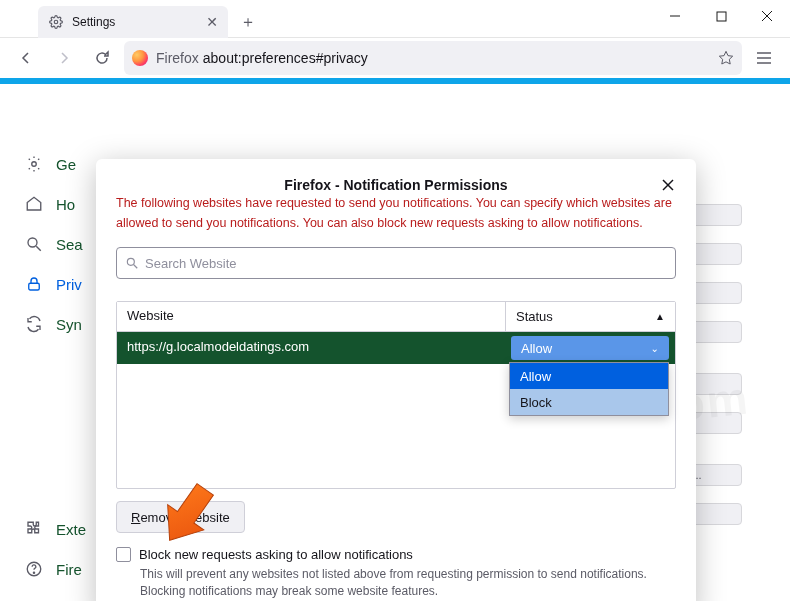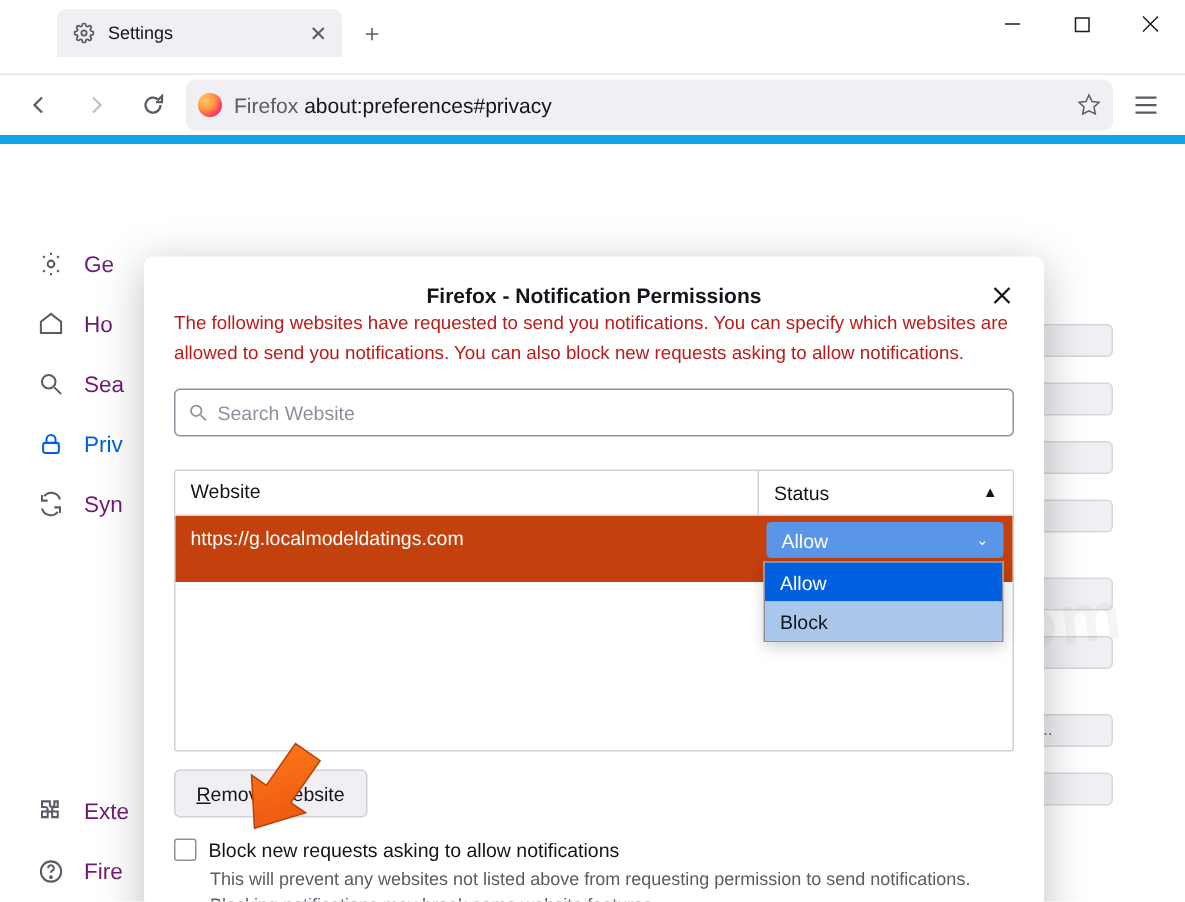--- a/index.html
+++ b/index.html
@@ -1,59 +1,59 @@
 <!DOCTYPE html>
 <html><head>
 <meta charset="utf-8">
 <style>
 * { box-sizing: border-box; margin: 0; padding: 0; font-family: "Segoe UI", Arial, sans-serif; }
 body { width: 790px; height: 601px; overflow: hidden; position: relative; background: #fff; }
 
 
-.titlebar { height: 50px; background: #fff; display: flex; align-items: flex-start; border-bottom: 1px solid #e5e5e5; }
+.titlebar { height: 38px; background: #fff; display: flex; align-items: flex-start; border-bottom: 1px solid #e5e5e5; }
 .tab { margin-left: 38px; margin-top: 6px; height: 32px; background: #f0f0f4; border-radius: 6px 6px 0 0; display: flex; align-items: center; padding: 0 10px; min-width: 190px; font-size: 12px; color: #15141a; }
 .tab .favicon { width:16px; height:16px; margin-right:8px; display:flex; align-items:center; justify-content:center; }
 .tab .close { margin-left: auto; color:#5b5b66; font-size:14px; }
 .newtab { width:28px; height:28px; margin:8px 0 0 6px; display:flex; align-items:center; justify-content:center; color:#5b5b66; font-size:16px; }
 .wincontrols { margin-left:auto; display:flex; }
 .wbtn { width:46px; height:32px; display:flex; align-items:center; justify-content:center; color:#000; }
 .wbtn svg { stroke:#1b1b1b; }
 
 .toolbar { height: 46px; display:flex; align-items:center; padding: 0 10px; gap:6px; border-bottom:6px solid #0ea5e9; }
 .navbtn { width:32px; height:32px; border-radius:4px; display:flex; align-items:center; justify-content:center; color:#5b5b66; }
 .urlbar { flex:1; height:34px; background:#f0f0f4; border-radius:6px; display:flex; align-items:center; padding:0 8px; font-size:14px; color:#5b5b66; }
 .urlbar .ffx { width:16px; height:16px; margin-right:8px; border-radius:50%; background: radial-gradient(circle at 30% 30%, #ffcb65, #ff9640 40%, #ff3c5f 70%, #a4309f 100%); }
 .urlbar .label { color:#5b5b66; margin-right:4px; }
 .urlbar .path { color:#15141a; }
 .urlbar .star { margin-left:auto; color:#5b5b66; }
 
 
 .content { position:relative; height: calc(601px - 84px); background:#fff; }
 .sidebar { position:absolute; left:24px; top:60px; width:220px; }
-.sitem { display:flex; align-items:center; gap:12px; height:40px; font-size:15px; color:#701a75; }
+.sitem { display:flex; align-items:center; gap:12px; height:40px; font-size:15px; color:#14532d; }
 .sitem.sel { color:#0060df; }
 .sitem .ic { width:20px; height:20px; display:flex; align-items:center; justify-content:center; }
 .sidebar2 { position:absolute; left:24px; bottom:12px; width:220px; }
 
 .stubcol { position:absolute; right:48px; top:120px; width:60px; }
 .stub { height:22px; background:#f0f0f4; border:1px solid #d7d7db; border-radius:4px; margin-bottom:17px; position:relative; color:#5b5b66; font-size:11px; padding-left:4px; line-height:20px; }
 
 
 .overlay { position:absolute; inset:0; background:rgba(0,0,0,0); }
 .modal { position:absolute; left:96px; top:75px; width:600px; background:#fff; border-radius:6px; box-shadow: 0 6px 30px rgba(0,0,0,0.25); padding: 18px 20px 16px; }
 .modal h1 { font-size:14px; font-weight:600; text-align:center; color:#15141a; }
 .modal .mclose { position:absolute; top:14px; right:16px; width:24px; height:24px; display:flex; align-items:center; justify-content:center; color:#5b5b66; }
 .desc { font-size:12.5px; color:#b91c1c; line-height:1.6; }
 .search { margin-top:14px; height:32px; border:1px solid #8f8f9d; border-radius:4px; display:flex; align-items:center; padding:0 8px; font-size:13px; color:#8f8f9d; gap:6px; }
 .table { margin-top:22px; border:1px solid #cfcfd8; border-radius:2px; height:188px; position:relative; background:#fff; }
 .thead { display:flex; height:30px; background:#fff; border-bottom:1px solid #cfcfd8; font-size:13px; color:#15141a; }
 .thead .cw { flex:1; padding:6px 10px; }
 .thead .cs { width:170px; padding:6px 10px; border-left:1px solid #cfcfd8; display:flex; align-items:center; }
 .thead .cs .tri { margin-left:auto; font-size:10px; }
-.trow { display:flex; height:44px; background:#c2410c; color:#fff; font-size:13px; }
+.trow { display:flex; height:32px; background:#14532d; color:#fff; font-size:13px; }
 .trow .cw { flex:1; padding:7px 10px; }
 .trow .cs { width:170px; padding:4px 6px; }
 .ddbtn { width:100%; height:24px; background:#5a96e8; color:#fff; border-radius:3px; display:flex; align-items:center; padding:0 10px; font-size:13px; }
 .ddbtn .chev { margin-left:auto; font-size:10px; }
 .ddlist { position:absolute; right:6px; top:60px; width:160px; background:#fff; border:1px solid #8f8f9d; box-shadow:0 3px 10px rgba(0,0,0,0.2); font-size:13px; }
 .ddopt { height:26px; padding:4px 10px; display:flex; align-items:center; }
 .ddopt.allow { background:#0060df; color:#fff; }
 .ddopt.block { background:#a9c7eb; color:#15141a; }
 
 .btnrow { margin-top:12px; display:flex; gap:10px; }

